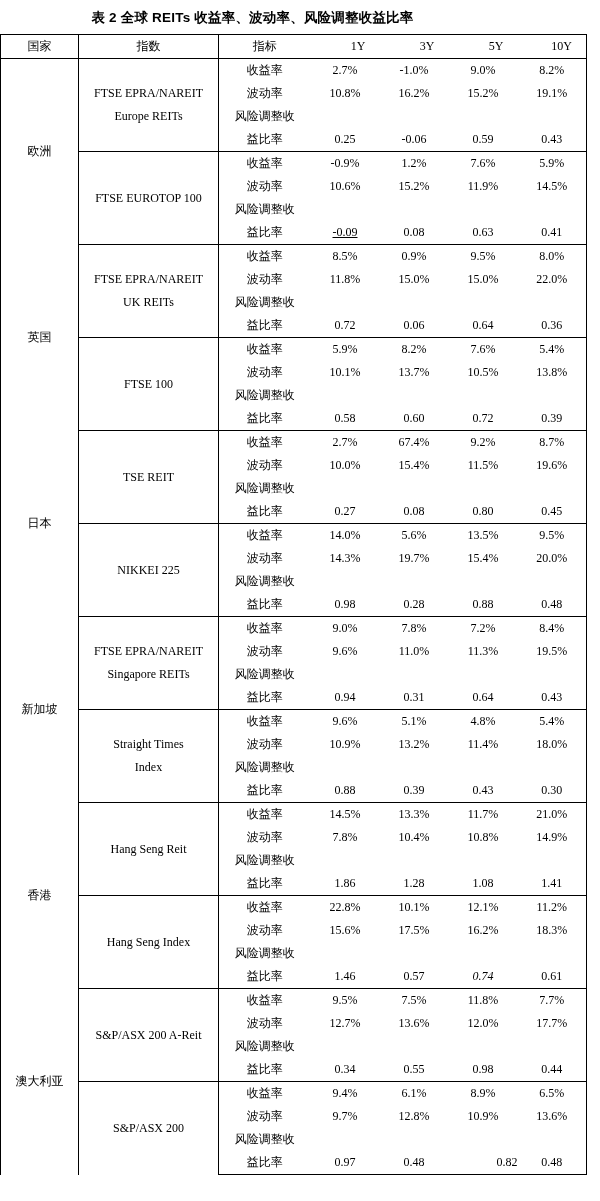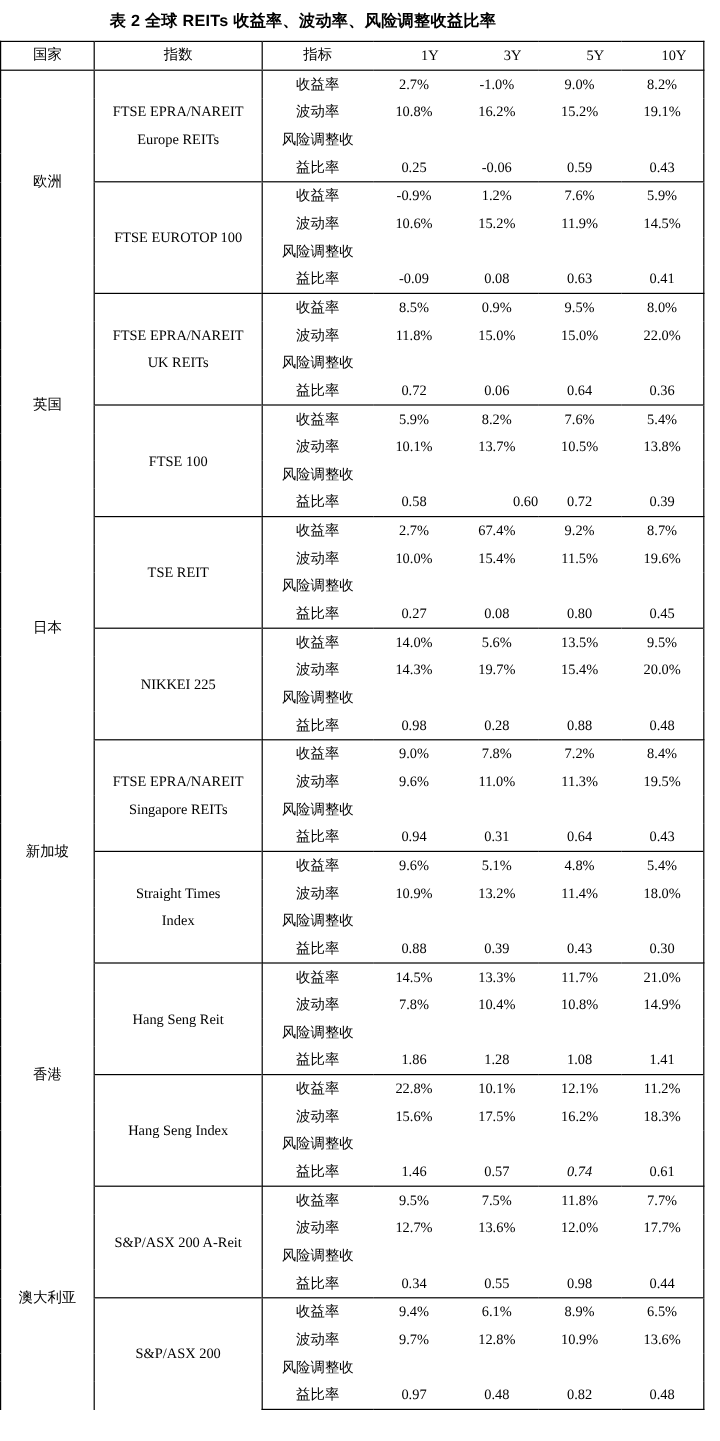--- a/index.html
+++ b/index.html
@@ -70,21 +70,21 @@
     text-align: left;
     padding-left: 8px;
   }
   .num {
     text-align: right;
     padding-right: 14px;
     font-size: 12px;
   }
   .hdr td.metric-h, .hdr td.idx-h, .hdr td.country-h {
     text-align: center;
-    font-family: Liberation Mono, monospace;
+    font-family: Liberation Sans, sans-serif;
   }
   .hdr td.num-h {
     text-align: right;
     padding-right: 14px;
   }
   .twoline {
     line-height: 15px;
     white-space: pre-line;
   }
 </style>
@@ -161,21 +161,21 @@
         </tr>
         <tr>
           <td class="metric vsep">风险调整收</td>
           <td class="num"></td>
           <td class="num"></td>
           <td class="num"></td>
           <td class="num bright"></td>
         </tr>
         <tr>
           <td class="metric vsep" style="border-bottom: 1.6px solid rgb(0, 0, 0);">益比率</td>
-          <td class="num" style="border-bottom: 1.6px solid rgb(0, 0, 0);">-0.09</td>
+          <td class="num" style="border-bottom: 1.6px solid rgb(0, 0, 0); text-decoration: underline;">-0.09</td>
           <td class="num" style="border-bottom: 1.6px solid rgb(0, 0, 0);">0.08</td>
           <td class="num" style="border-bottom: 1.6px solid rgb(0, 0, 0);">0.63</td>
           <td class="num bright" style="border-bottom: 1.6px solid rgb(0, 0, 0);">0.41</td>
         </tr>
         <tr>
           <td rowspan="8" class="country bleft">英国</td>
           <td rowspan="4" class="indexname vsep twoline bthin-top">FTSE EPRA/NAREIT
 UK REITs</td>
           <td class="metric vsep bthin-top">收益率</td>
           <td class="num bthin-top">8.5%</td>
@@ -222,21 +222,21 @@
         <tr>
           <td class="metric vsep">风险调整收</td>
           <td class="num"></td>
           <td class="num"></td>
           <td class="num"></td>
           <td class="num bright"></td>
         </tr>
         <tr>
           <td class="metric vsep" style="border-bottom: 1.6px solid rgb(0, 0, 0);">益比率</td>
           <td class="num" style="border-bottom: 1.6px solid rgb(0, 0, 0);">0.58</td>
-          <td class="num" style="border-bottom: 1.6px solid rgb(0, 0, 0); text-align: right;">0.60</td>
+          <td class="num" style="border-bottom: 1.6px solid rgb(0, 0, 0);">0.60</td>
           <td class="num" style="border-bottom: 1.6px solid rgb(0, 0, 0);">0.72</td>
           <td class="num bright" style="border-bottom: 1.6px solid rgb(0, 0, 0);">0.39</td>
         </tr>
         <tr>
           <td rowspan="8" class="country bleft">日本</td>
           <td rowspan="4" class="indexname vsep twoline bthin-top">TSE REIT</td>
           <td class="metric vsep bthin-top">收益率</td>
           <td class="num bthin-top">2.7%</td>
           <td class="num bthin-top">67.4%</td>
           <td class="num bthin-top">9.2%</td>
@@ -461,18 +461,18 @@
           <td class="metric vsep">风险调整收</td>
           <td class="num"></td>
           <td class="num"></td>
           <td class="num"></td>
           <td class="num bright"></td>
         </tr>
         <tr>
           <td class="metric vsep" style="border-bottom: 1.6px solid rgb(0, 0, 0);">益比率</td>
           <td class="num" style="border-bottom: 1.6px solid rgb(0, 0, 0);">0.97</td>
           <td class="num" style="border-bottom: 1.6px solid rgb(0, 0, 0);">0.48</td>
-          <td class="num" style="border-bottom: 1.6px solid rgb(0, 0, 0);">0.82</td>
+          <td class="num" style="border-bottom: 1.6px solid rgb(0, 0, 0); text-align: right;">0.82</td>
           <td class="num bright" style="border-bottom: 1.6px solid rgb(0, 0, 0);">0.48</td>
         </tr>
       </tbody>
   </table>
 </div>
 
 </body></html>

